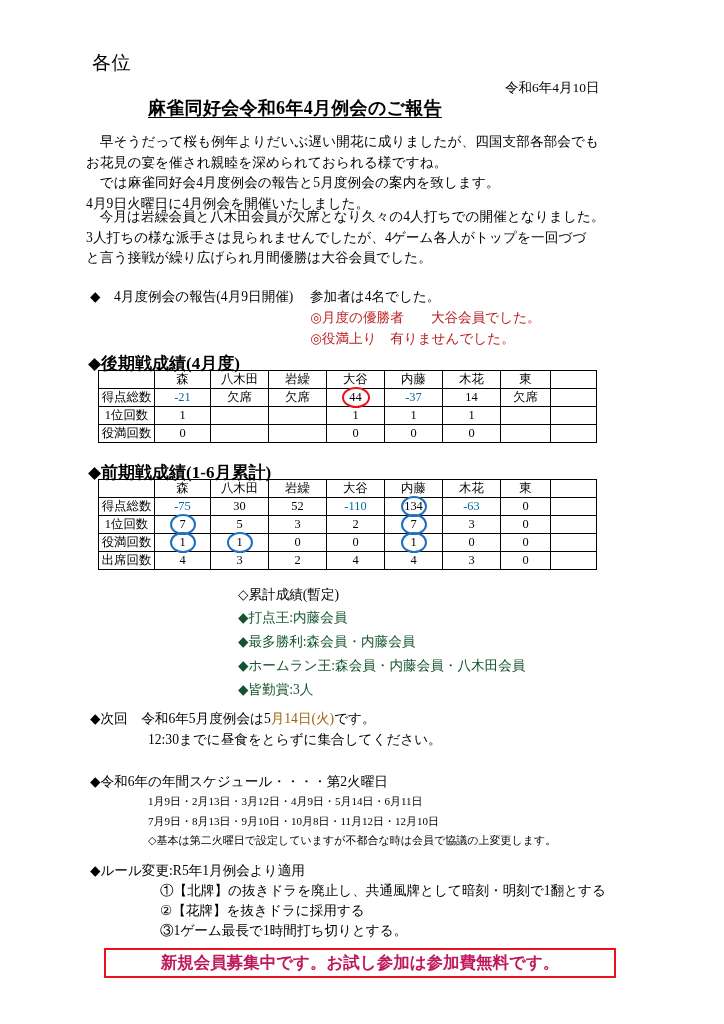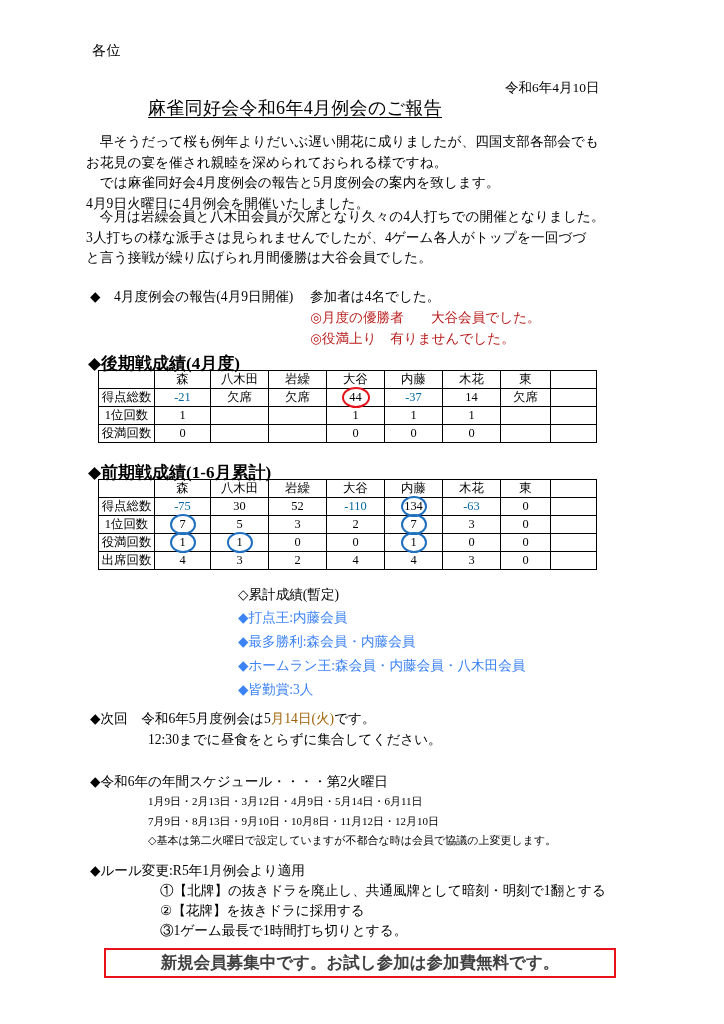--- a/index.html
+++ b/index.html
@@ -18,32 +18,32 @@
   .page {
     position: absolute;
     left: 0; top: 0;
     width: 724px;
     height: 1024px;
   }
   .abs { position: absolute; }
 
   
   #kakui {
-    left: 92px; top: 42px;
-    font-size: 14px;
+    left: 92px; top: 50px;
+    font-size: 19px;
     letter-spacing: 0.5px;
   }
   #doc-date {
     left: 505px; top: 79px;
     font-size: 13.5px;
   }
   #doc-title {
     left: 148px; top: 96px;
     font-size: 18px;
-    font-weight: normal;
+    font-weight: bold;
     text-decoration: underline;
     text-underline-offset: 3px;
     letter-spacing: 0.3px;
   }
 
   
   .body-block {
     font-size: 13.6px;
     line-height: 20.6px;
     letter-spacing: 0.1px;
@@ -128,21 +128,21 @@
 
   
   #cumul-head {
     left: 238px; top: 586px;
     font-size: 13.6px;
     white-space: pre;
   }
   .blue-line {
     left: 238px;
     font-size: 13.6px;
-    color: #3b82f6;
+    color: #14532d;
     white-space: pre;
   }
   #bl0 { top: 609px; }
   #bl1 { top: 633px; }
   #bl2 { top: 657px; }
   #bl3 { top: 681px; }
 
   
   #next-line {
     left: 90px; top: 710px;
@@ -187,21 +187,21 @@
     left: 104px; top: 948px;
     width: 512px;
     height: 30px;
     border: 2.4px solid #e8121a;
     box-sizing: border-box;
     display: flex;
     align-items: center;
     justify-content: center;
   }
   #banner-text {
-    color: #404040;
+    color: #be185d;
     font-size: 16.5px;
     font-weight: bold;
     font-family: "DejaVu Sans", "Liberation Sans", sans-serif;
     letter-spacing: 0px;
     white-space: pre;
   }
 </style>
 </head>
 <body>
 

